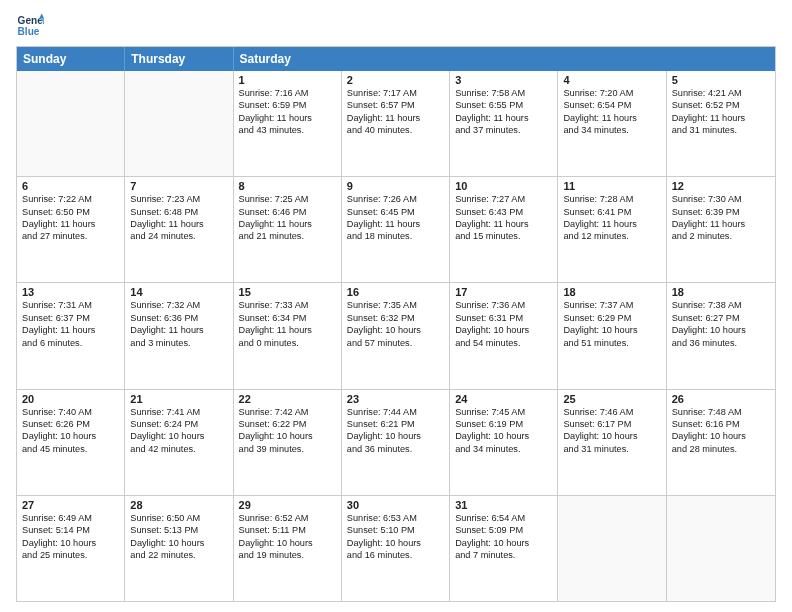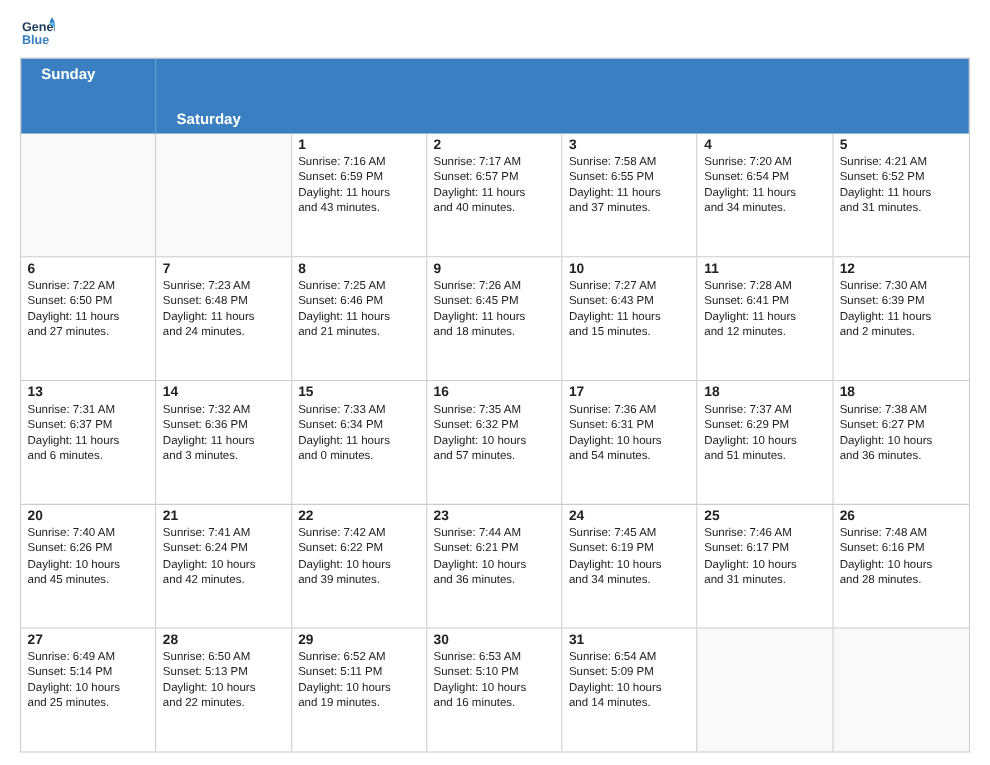--- a/index.html
+++ b/index.html
@@ -54,25 +54,25 @@
     }
     .cal-header-row {
       display: grid;
       grid-template-columns: repeat(7, 1fr);
       background: #3a7fc1;
     }
     .cal-header-cell {
       color: #fff;
       font-weight: bold;
       font-size: 12px;
-      padding: 5px 16px;
+      padding: 5px 6px;
       border-right: 1px solid #5a9fd4;
       text-align: left;
     }
-    .cal-header-cell:last-child { border-right: none; margin-top: 36px; }
+    .cal-header-cell:last-child { border-right: none; }
     .cal-body {
       flex: 1;
       display: flex;
       flex-direction: column;
     }
     .cal-row {
       display: grid;
       grid-template-columns: repeat(7, 1fr);
       flex: 1;
       border-top: 1px solid #ccc;
@@ -117,20 +117,21 @@
     </div>
     <div class="title-area">
       <div class="month-title"></div>
       <div class="subtitle"></div>
     </div>
   </div>
 
   <div class="calendar">
     <div class="cal-header-row">
     <div class="cal-header-cell">Sunday</div>
+        <div class="cal-header-cell">Thursday</div>
         <div class="cal-header-cell">Saturday</div>
       </div>
     <div class="cal-body">
     <div class="cal-row">
           <div class="cal-cell empty"></div>
           <div class="cal-cell empty"></div>
           <div class="cal-cell">
             <span class="day-num">1</span>
             <span class="cell-line">Sunrise: 7:16 AM</span>
             <span class="cell-line">Sunset: 6:59 PM</span>
@@ -346,20 +347,20 @@
             <span class="cell-line">Sunrise: 6:53 AM</span>
             <span class="cell-line">Sunset: 5:10 PM</span>
             <span class="cell-line">Daylight: 10 hours</span>
             <span class="cell-line">and 16 minutes.</span>
           </div>
           <div class="cal-cell">
             <span class="day-num">31</span>
             <span class="cell-line">Sunrise: 6:54 AM</span>
             <span class="cell-line">Sunset: 5:09 PM</span>
             <span class="cell-line">Daylight: 10 hours</span>
-            <span class="cell-line">and 14 minutes.</span>
+            <span class="cell-line">and 7 minutes.</span>
           </div>
           <div class="cal-cell empty"></div>
           <div class="cal-cell empty"></div>
         </div>
       </div>
   </div>
 </div>
 
 </body></html>

